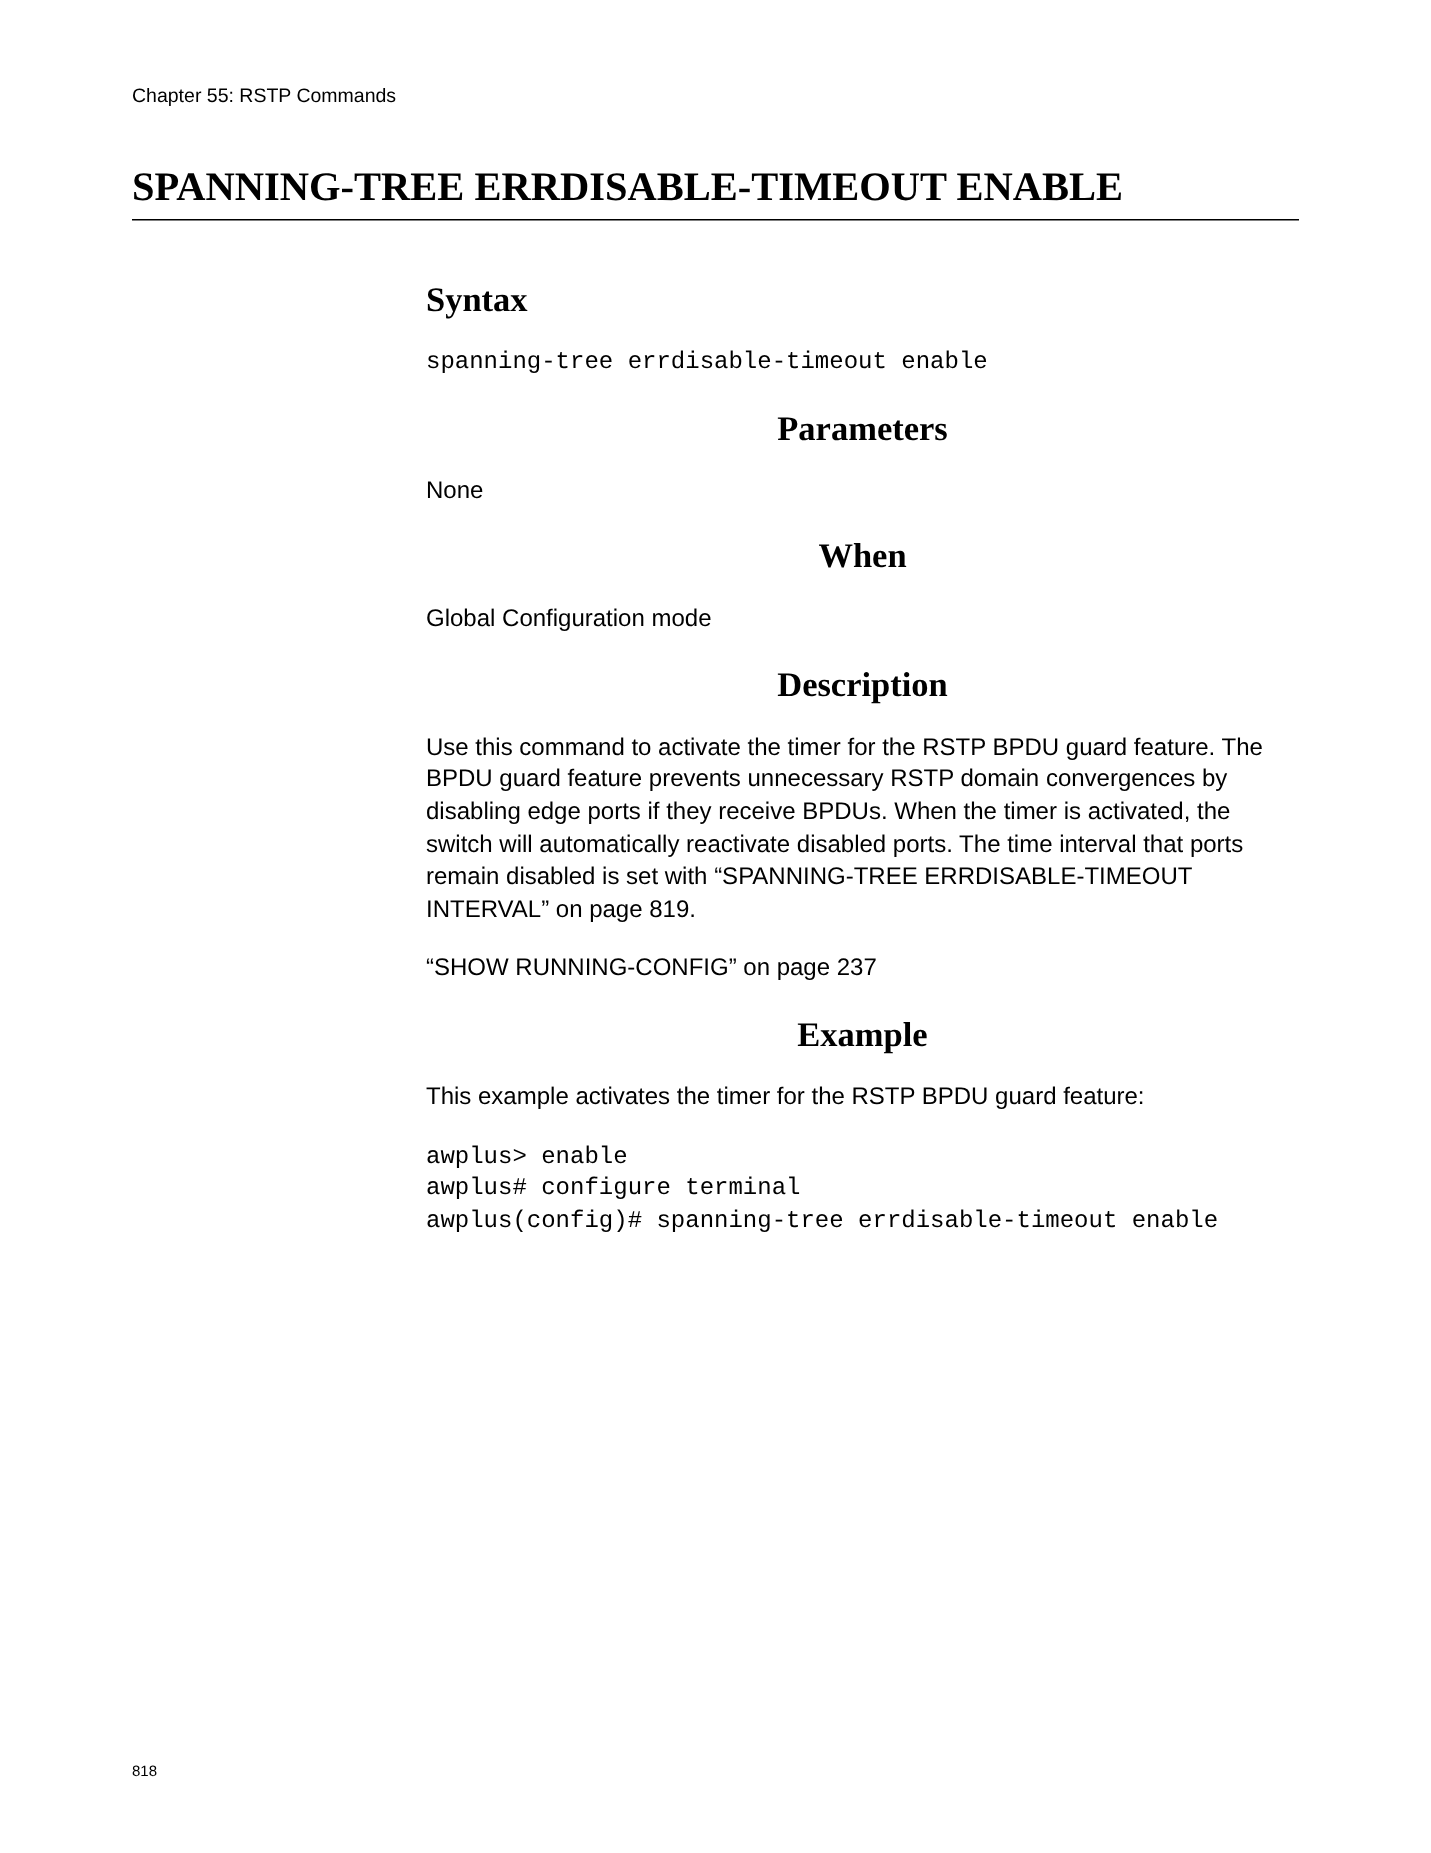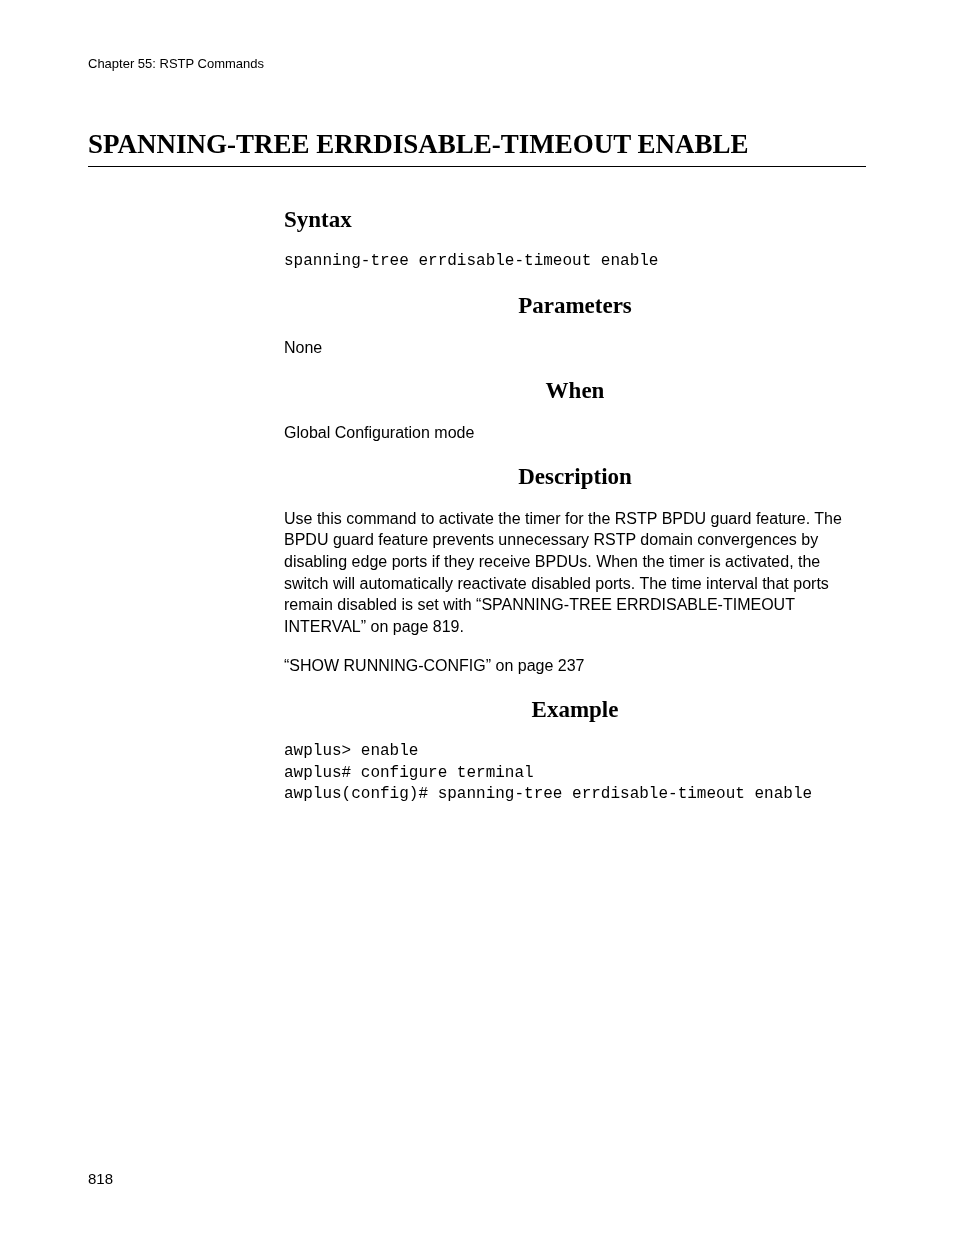--- a/index.html
+++ b/index.html
@@ -12,21 +12,21 @@
       height: 1235px;
       background: #ffffff;
       font-family: Arial, Helvetica, sans-serif;
       color: #000000;
       position: relative;
       padding: 56px 88px 40px 88px;
     }
     .chapter-header {
       font-size: 13px;
       font-family: Arial, Helvetica, sans-serif;
-      margin-bottom: 58px;
+      margin-bottom: 38px;
     }
     .page-title {
       font-family: "Times New Roman", Times, serif;
       font-weight: bold;
       font-size: 27px;
       padding-bottom: 6px;
       border-bottom: 1.5px solid #000000;
       margin-bottom: 40px;
     }
     .content {
@@ -53,21 +53,21 @@
       font-family: Liberation Sans, sans-serif;
       font-size: 16px;
       line-height: 1.35;
       margin-bottom: 18px;
     }
     .page-number {
       position: absolute;
       bottom: 48px;
       left: 88px;
       font-family: Arial, Helvetica, sans-serif;
-      font-size: 15px;
+      font-size: 10px;
     }
   </style>
 </head>
 <body>
 
 <div class="chapter-header">Chapter 55: RSTP Commands</div>
 
 <h1 class="page-title">SPANNING-TREE ERRDISABLE-TIMEOUT ENABLE</h1>
 
 <div class="content">
@@ -80,19 +80,20 @@
 
   <div class="section-heading tight">When</div>
   <div class="body-text">Global Configuration mode</div>
 
   <div class="section-heading tight">Description</div>
   <div class="body-text">Use this command to activate the timer for the RSTP BPDU guard feature. The BPDU guard feature prevents unnecessary RSTP domain convergences by disabling edge ports if they receive BPDUs. When the timer is activated, the switch will automatically reactivate disabled ports. The time interval that ports remain disabled is set with “SPANNING-TREE ERRDISABLE-TIMEOUT INTERVAL” on page 819.</div>
 
   <div class="body-text">“SHOW RUNNING-CONFIG” on page 237</div>
 
   <div class="section-heading tight">Example</div>
+  <div class="body-text">This example activates the timer for the RSTP BPDU guard feature:</div>
   <div class="mono">awplus&gt; enable
 awplus# configure terminal
 awplus(config)# spanning-tree errdisable-timeout enable</div>
 
 </div>
 
 <div class="page-number">818</div>
 
 </body></html>

